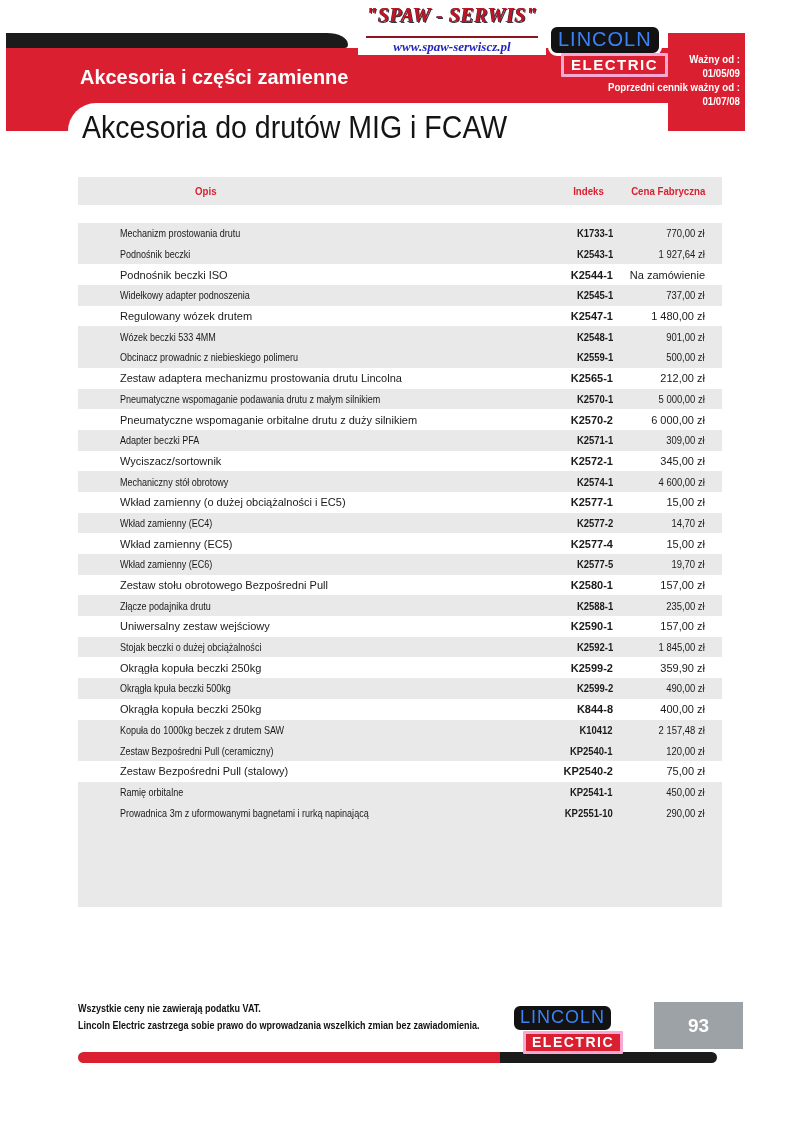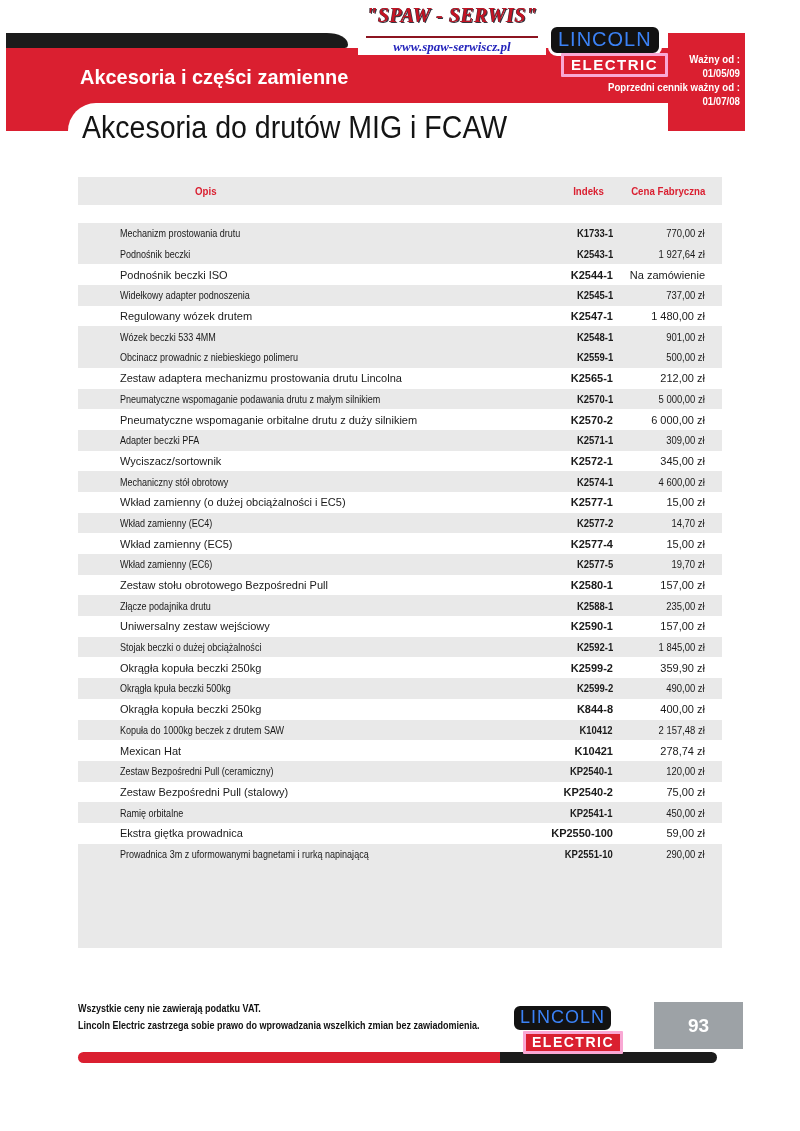--- a/index.html
+++ b/index.html
@@ -248,44 +248,34 @@
       <div class="row even">
         <div class="c1"><span>Okrągła kopuła beczki 250kg</span></div>
         <div class="c2"><span>K844-8</span></div>
         <div class="c3"><span>400,00 zł</span></div>
       </div>
       <div class="row odd">
         <div class="c1"><span>Kopuła do 1000kg beczek z drutem SAW</span></div>
         <div class="c2"><span>K10412</span></div>
         <div class="c3"><span>2 157,48 zł</span></div>
       </div>
-      <div class="row even">
-        <div class="c1"><span>Mexican Hat</span></div>
-        <div class="c2"><span>K10421</span></div>
-        <div class="c3"><span>278,74 zł</span></div>
-      </div>
       <div class="row odd">
         <div class="c1"><span>Zestaw Bezpośredni Pull (ceramiczny)</span></div>
         <div class="c2"><span>KP2540-1</span></div>
         <div class="c3"><span>120,00 zł</span></div>
       </div>
       <div class="row even">
         <div class="c1"><span>Zestaw Bezpośredni Pull (stalowy)</span></div>
         <div class="c2"><span>KP2540-2</span></div>
         <div class="c3"><span>75,00 zł</span></div>
       </div>
       <div class="row odd">
         <div class="c1"><span>Ramię orbitalne</span></div>
         <div class="c2"><span>KP2541-1</span></div>
         <div class="c3"><span>450,00 zł</span></div>
-      </div>
-      <div class="row even">
-        <div class="c1"><span>Ekstra giętka prowadnica</span></div>
-        <div class="c2"><span>KP2550-100</span></div>
-        <div class="c3"><span>59,00 zł</span></div>
       </div>
       <div class="row odd">
         <div class="c1"><span>Prowadnica 3m z uformowanymi bagnetami i rurką napinającą</span></div>
         <div class="c2"><span>KP2551-10</span></div>
         <div class="c3"><span>290,00 zł</span></div>
       </div>
     </div>
   <div class="filler"></div>
 </div>
 

